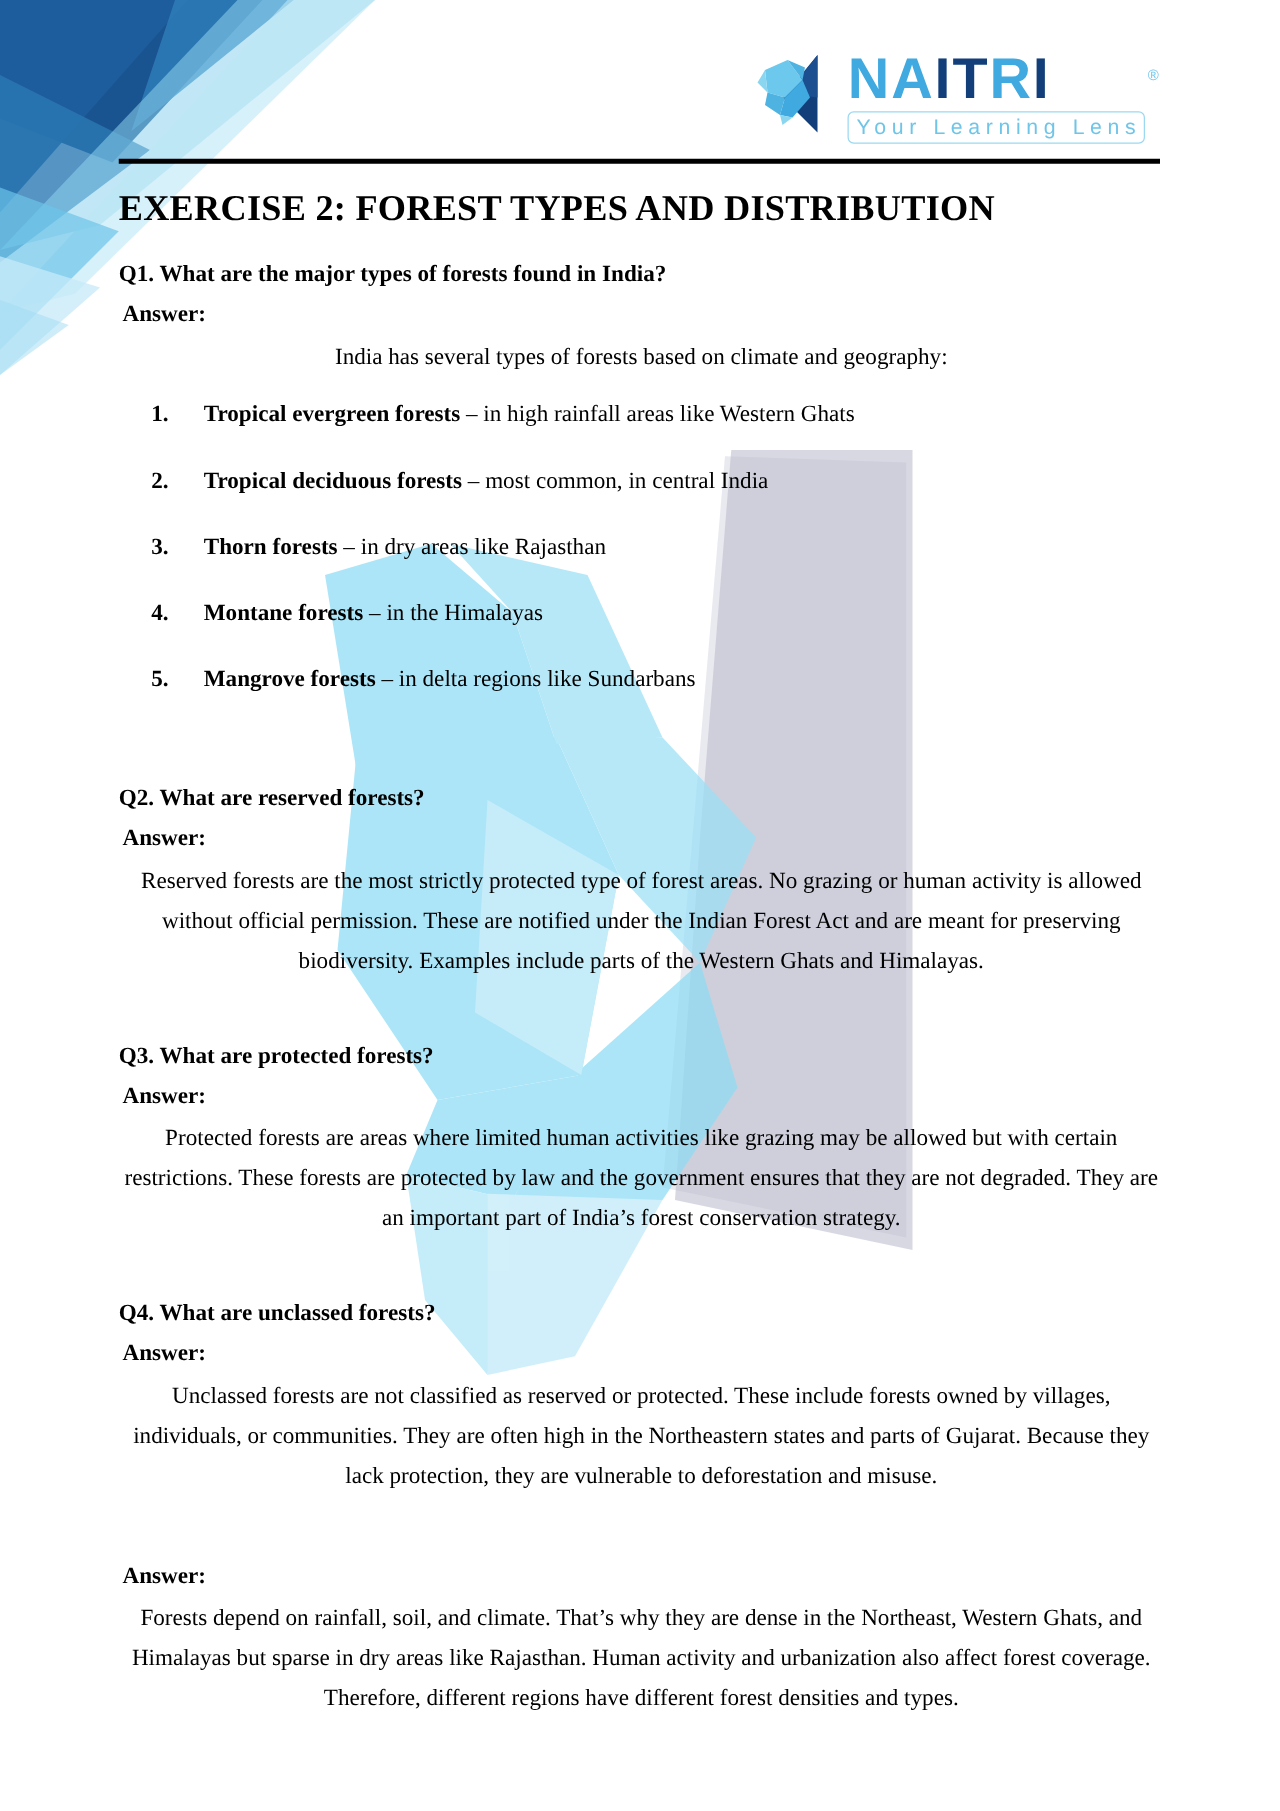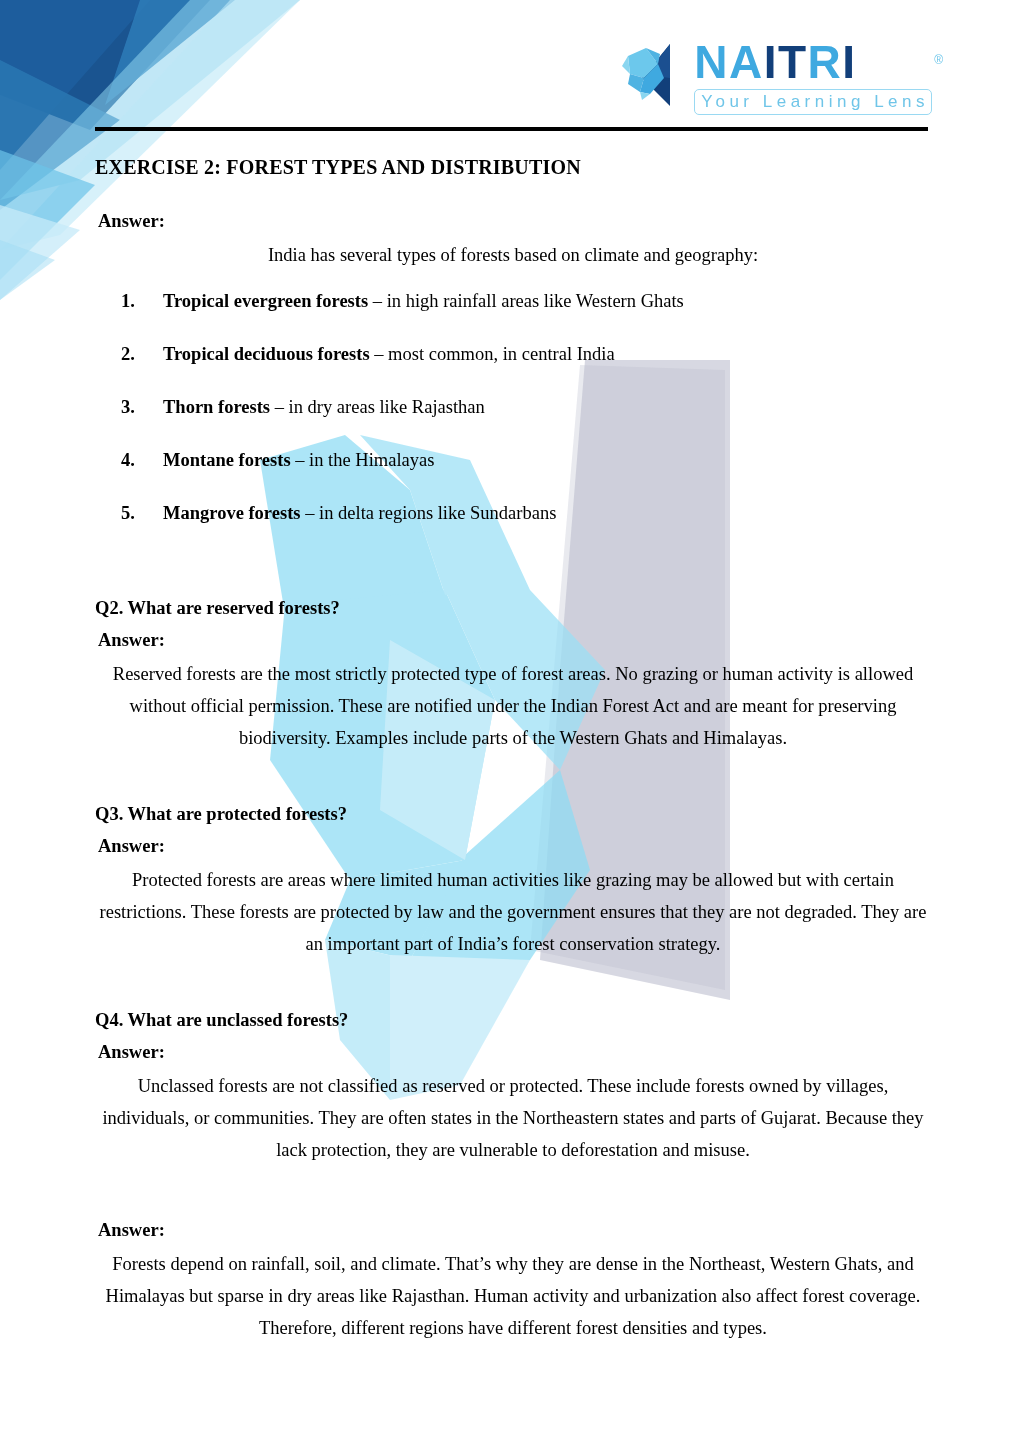--- a/index.html
+++ b/index.html
@@ -40,21 +40,21 @@
   .header {
     position: absolute;
     left: 0;
     top: 0;
     width: 1024px;
     height: 132px;
     z-index: 3;
   }
   .logo-block {
     position: absolute;
-    right: 92px;
+    right: 108px;
     top: 38px;
     display: flex;
     align-items: flex-start;
   }
   .logo-mark {
     width: 70px;
     height: 66px;
     margin-right: 4px;
     margin-top: 4px;
     flex: none;
@@ -111,21 +111,21 @@
 
   
   .page {
     position: absolute;
     left: 95px;
     top: 150px;
     width: 836px;
     z-index: 2;
   }
   h1.doc-title {
-    font-size: 20px;
+    font-size: 29px;
     font-weight: bold;
     margin: 0 0 22px 0;
     letter-spacing: 0.2px;
     line-height: 34px;
   }
   .qa-block { margin-bottom: 4px; }
   .q-line {
     font-size: 18.5px;
     font-weight: bold;
     line-height: 28px;
@@ -217,20 +217,21 @@
     </div>
   </div>
 </div>
 <div class="title-rule"></div>
 
 <div class="page">
 
   <h1 class="doc-title">EXERCISE 2: FOREST TYPES AND DISTRIBUTION</h1>
 
   <div class="qa-block">
+    <p class="q-line">Q1. What are the major types of forests found in India?</p>
     <p class="a-label">Answer:</p>
     <p class="a-text">India has several types of forests based on climate and geography:</p>
     <ol class="forest-list" id="forest-list">
         <li><span class="num">1.</span><span class="term">Tropical evergreen forests</span><span> – in high rainfall areas like Western Ghats</span></li>
         <li><span class="num">2.</span><span class="term">Tropical deciduous forests</span><span> – most common, in central India</span></li>
         <li><span class="num">3.</span><span class="term">Thorn forests</span><span> – in dry areas like Rajasthan</span></li>
         <li><span class="num">4.</span><span class="term">Montane forests</span><span> – in the Himalayas</span></li>
         <li><span class="num">5.</span><span class="term">Mangrove forests</span><span> – in delta regions like Sundarbans</span></li>
       </ol>
   </div>
@@ -249,21 +250,21 @@
     <p class="q-line">Q3. What are protected forests?</p>
     <p class="a-label">Answer:</p>
     <p class="a-text"><span>Protected forests are areas where </span><b>limited human activities</b><span> like grazing may be allowed but with certain restrictions. These forests are protected by law and the government ensures that they are not degraded. They are an important part of India’s forest conservation strategy.</span></p>
   </div>
 
   <div class="spacer-lg"></div>
 
   <div class="qa-block">
     <p class="q-line">Q4. What are unclassed forests?</p>
     <p class="a-label">Answer:</p>
-    <p class="a-text"><span>Unclassed forests are </span><b>not classified</b><span> as reserved or protected. These include forests owned by </span><b>villages, individuals, or communities</b><span>. They are often states in the </span><b>Northeastern states</b><span> and parts of </span><b>Gujarat</b><span>. Because they lack protection, they are vulnerable to deforestation and misuse.</span></p>
+    <p class="a-text"><span>Unclassed forests are </span><b>not classified</b><span> as reserved or protected. These include forests owned by </span><b>villages, individuals, or communities</b><span>. They are often high in the </span><b>Northeastern states</b><span> and parts of </span><b>Gujarat</b><span>. Because they lack protection, they are vulnerable to deforestation and misuse.</span></p>
   </div>
 
   <div class="spacer-lg"></div>
 
   <div class="qa-block">
     <p class="a-label">Answer:</p>
     <p class="a-text"><span>Forests depend on </span><b>rainfall, soil, and climate</b><span>. That’s why they are dense in the </span><b>Northeast, Western Ghats, and Himalayas</b><span> but sparse in dry areas like Rajasthan. Human activity and urbanization also affect forest coverage. Therefore, different regions have different forest densities and types.</span></p>
   </div>
 
 </div>

